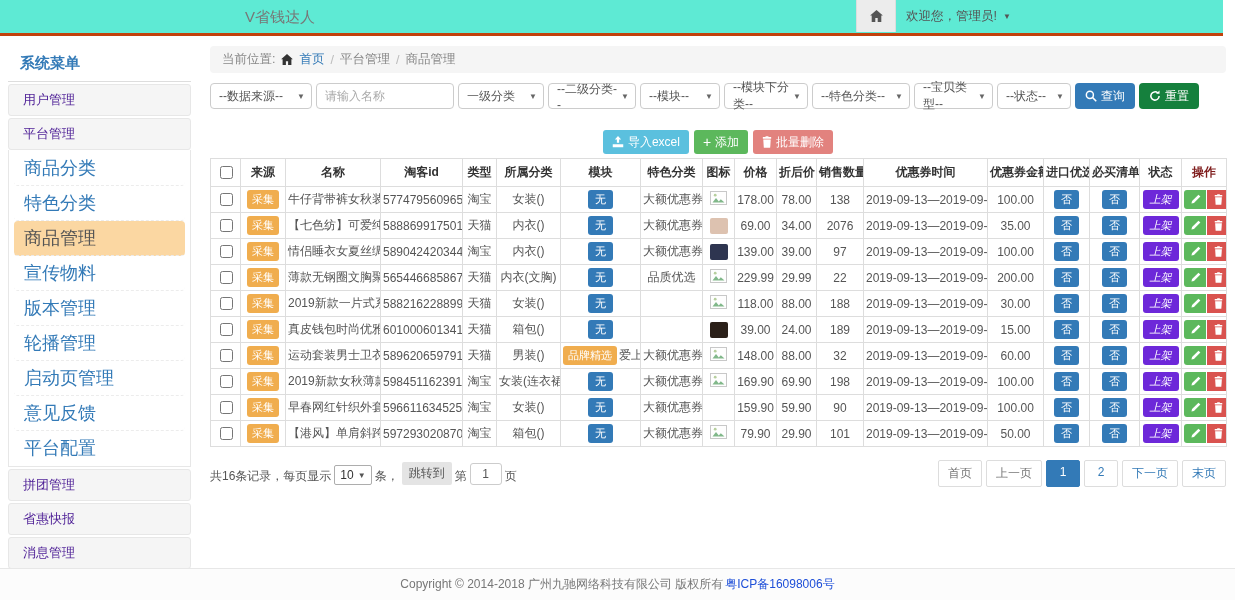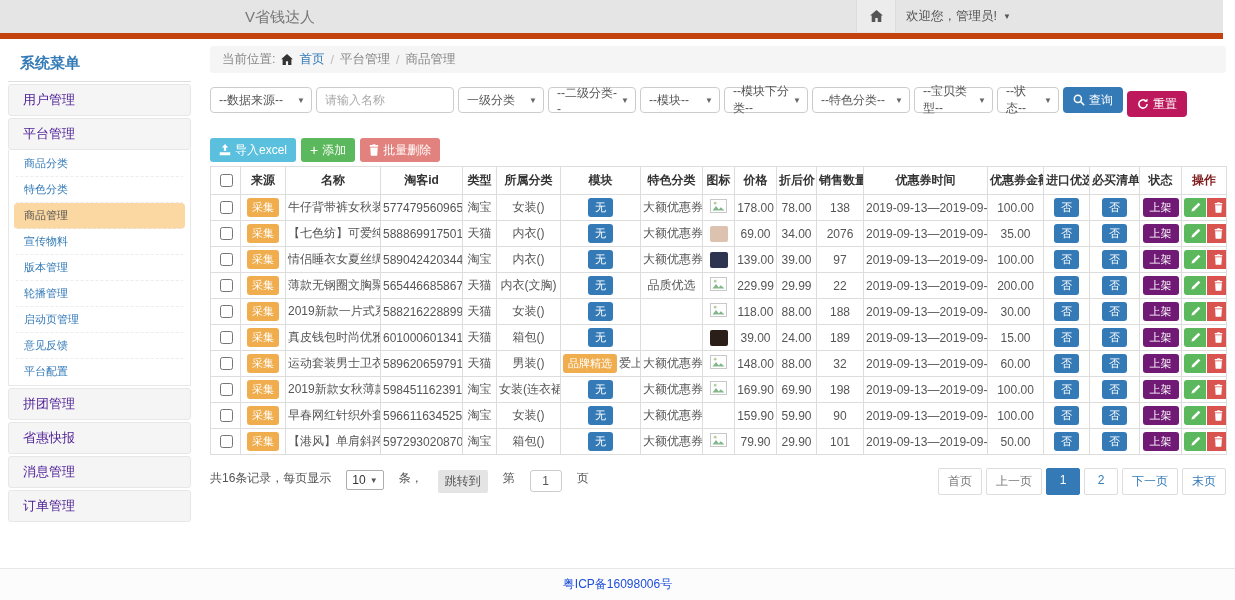--- a/index.html
+++ b/index.html
@@ -1,78 +1,78 @@
 <!DOCTYPE html>
 <html><head>
 <meta charset="utf-8">
 <style>
   html,body{margin:0;padding:0;background:#e9e9e9;}
   .page{position:relative;width:1235px;height:600px;background:#fff;overflow:hidden;
         font-family:"Liberation Sans","DejaVu Sans",sans-serif;-webkit-font-smoothing:antialiased;}
   
-  .header{position:absolute;top:0;left:0;right:12px;height:33px;background:#e5e5e5;border-bottom:6px solid #c2410c;}
+  .header{position:absolute;top:0;left:0;right:12px;height:33px;background:#5eead4;border-bottom:3px solid #c2410c;}
   .brand{position:absolute;left:245px;top:0;line-height:33px;color:#777;font-size:15px;}
   .home-box{position:absolute;left:856px;top:0;width:38px;height:32px;background:#ececec;
             border-left:1px solid #ddd;border-right:1px solid #ddd;display:flex;align-items:center;
             justify-content:center;color:#555;cursor:pointer;}
   .welcome{position:absolute;left:906px;top:0;height:33px;display:flex;align-items:center;gap:6px;
            font-size:12.5px;color:#555;cursor:pointer;}
   .caret{font-size:8px;color:#555;}
   
   .sidebar{position:absolute;left:8px;top:46px;width:183px;height:524px;overflow:hidden;}
   .menu-title{color:#337ab7;font-weight:bold;font-size:15px;padding:8px 12px;border-bottom:1px solid #ddd;}
   .m-sec{background:#f5f5f5;border:1px solid #e7e7e7;border-radius:3px;margin-top:2px;padding:6px 14px;
          font-size:13px;color:#4c1d95;cursor:pointer;}
   .m-sub-wrap{background:#fff;border:1px solid #e7e7e7;border-top:none;padding:1px 5px;}
-  .m-sub{padding:5px 10px;font-size:11px;color:#337ab7;border-bottom:1px dashed #ececec;cursor:pointer;border-radius:4px;font-family:Liberation Mono, monospace;}
+  .m-sub{padding:5px 10px;font-size:18px;color:#337ab7;border-bottom:1px dashed #ececec;cursor:pointer;border-radius:4px;font-family:Liberation Mono, monospace;}
   .m-sub:last-child{border-bottom:none;}
   .m-sub.active{background:#fbd7a2;color:#555;}
   
   .main{position:absolute;left:210px;top:46px;width:1016px;}
   .breadcrumb{background:#f5f5f5;border-radius:4px;padding:5px 12px;font-size:12.5px;color:#888;
               display:flex;align-items:center;gap:6px;}
   .breadcrumb .bc-home{color:#333;display:flex;align-items:center;}
   .breadcrumb a{color:#337ab7;text-decoration:none;cursor:pointer;}
   .breadcrumb .sep{color:#bbb;}
   .filters{margin-top:10px;display:flex;gap:4px;align-items:center;}
   .f-select{height:26px;border:1px solid #ccc;border-radius:4px;background:#fff;display:flex;align-items:center;
             justify-content:space-between;padding:0 6px 0 8px;font-size:12px;color:#555;cursor:pointer;box-sizing:border-box;}
   .sel-caret{font-size:8px;color:#666;margin-left:3px;}
   .f-input{height:26px;border:1px solid #ccc;border-radius:4px;padding:0 8px;font-size:12px;color:#555;box-sizing:border-box;}
   .f-input::placeholder{color:#aaa;}
   .btn-q,.btn-r{height:26px;border:none;border-radius:4px;color:#fff;font-size:12px;display:flex;align-items:center;
                 gap:4px;padding:0 10px;cursor:pointer;}
   .btn-q{background:#337ab7;}
-  .btn-r{background:#be185d;margin-top:8px;}
-  .toolbar{margin-top:21px;display:flex;justify-content:flex-start;gap:5px;}
+  .btn-r{background:#15803d;}
+  .toolbar{margin-top:21px;display:flex;justify-content:center;gap:5px;}
   .tbtn{height:24px;border:none;border-radius:3px;color:#fff;font-size:12px;display:flex;align-items:center;
         gap:4px;padding:0 9px;cursor:pointer;}
   .tbtn.info{background:#5bc0de;}
   .tbtn.success{background:#5cb85c;}
   .tbtn.dangersoft{background:#e2827e;}
   .plus{font-size:14px;line-height:1;}
   
   .grid{margin-top:4px;width:100%;border-collapse:collapse;table-layout:fixed;font-size:12px;color:#555;}
   .grid th,.grid td{border:1px solid #ddd;text-align:center;padding:0 2px;overflow:hidden;white-space:nowrap;}
   .grid th{height:27px;color:#333;font-weight:bold;background:#fff;}
   .grid td{height:25px;}
   .grid th.op{color:#7f1d1d;}
   .badge-o{background:#f0ad4e;color:#fff;border-radius:3px;padding:2px 5px;font-size:11px;display:inline-block;}
   .badge-b,.badge-g{border:none;color:#fff;border-radius:3px;padding:2px 7px;font-size:11px;cursor:pointer;display:inline-block;}
   .badge-b{background:#337ab7;}
-  .badge-g{background:#701a75;}
+  .badge-g{background:#6d28d9;font-style:italic;}
   .mtext{margin-left:2px;color:#555;}
   .thumb{width:18px;height:16px;border-radius:2px;display:inline-block;vertical-align:middle;}
   .opbtn{width:22px;height:19px;border:none;color:#fff;cursor:pointer;display:inline-flex;align-items:center;
          justify-content:center;padding:0;vertical-align:middle;}
   .op-edit{background:#5cb85c;border-radius:3px 0 0 3px;}
   .op-del{background:#d9534f;border-radius:0 3px 3px 0;margin-left:1px;}
   
   .pagebar{margin-top:13px;display:flex;justify-content:space-between;align-items:center;font-size:12px;color:#555;}
-  .pageinfo{display:flex;align-items:flex-start;gap:15px;}
+  .pageinfo{display:flex;align-items:flex-end;gap:3px;}
   .sel-mini{display:inline-flex;align-items:center;gap:4px;border:1px solid #adadad;border-radius:2px;
             padding:2px 5px;background:#fff;cursor:pointer;color:#333;}
   .jump-btn{background:#e4e4e4;padding:3px 7px;border-radius:2px;cursor:pointer;color:#555;}
   .page-input{width:26px;height:18px;border:1px solid #ccc;border-radius:3px;text-align:center;font-size:12px;color:#555;}
   .pager{display:flex;gap:4px;}
   .pg{min-width:14px;padding:4px 9px;border:1px solid #ddd;border-radius:2px;background:#fff;color:#337ab7;
       text-align:center;cursor:pointer;font-size:12px;}
   .pg.muted{color:#777;}
   .pg.active{background:#337ab7;border-color:#337ab7;color:#fff;}
   
@@ -159,21 +159,21 @@
           <span class="sel-caret">▼</span>
         </div>
         <div class="f-select" style="width:98px">
           <span>--特色分类--</span>
           <span class="sel-caret">▼</span>
         </div>
         <div class="f-select" style="width:79px">
           <span>--宝贝类型--</span>
           <span class="sel-caret">▼</span>
         </div>
-        <div class="f-select" style="width:62px">
+        <div class="f-select" style="width:74px">
           <span>--状态--</span>
           <span class="sel-caret">▼</span>
         </div>
         <button class="btn-q">
           <svg width="12" height="12" viewBox="0 0 16 16">
             <circle cx="6.5" cy="6.5" r="4.7" fill="none" stroke="#fff" stroke-width="2"></circle>
             <line x1="10.2" y1="10.2" x2="15" y2="15" stroke="#fff" stroke-width="2"></line>
           </svg>
           <span>查询</span>
         </button>
@@ -586,16 +586,17 @@
           <div class="pg muted">上一页</div>
           <div class="pg active">1</div>
           <div class="pg link">2</div>
           <div class="pg link">下一页</div>
           <div class="pg link">末页</div>
         </div>
     </div>
   </main>
 
   <footer class="footer">
+    <span>Copyright © 2014-2018 广州九驰网络科技有限公司 版权所有</span>
     <a>粤ICP备16098006号</a>
   </footer>
 
 </div>
 
 </body></html>

